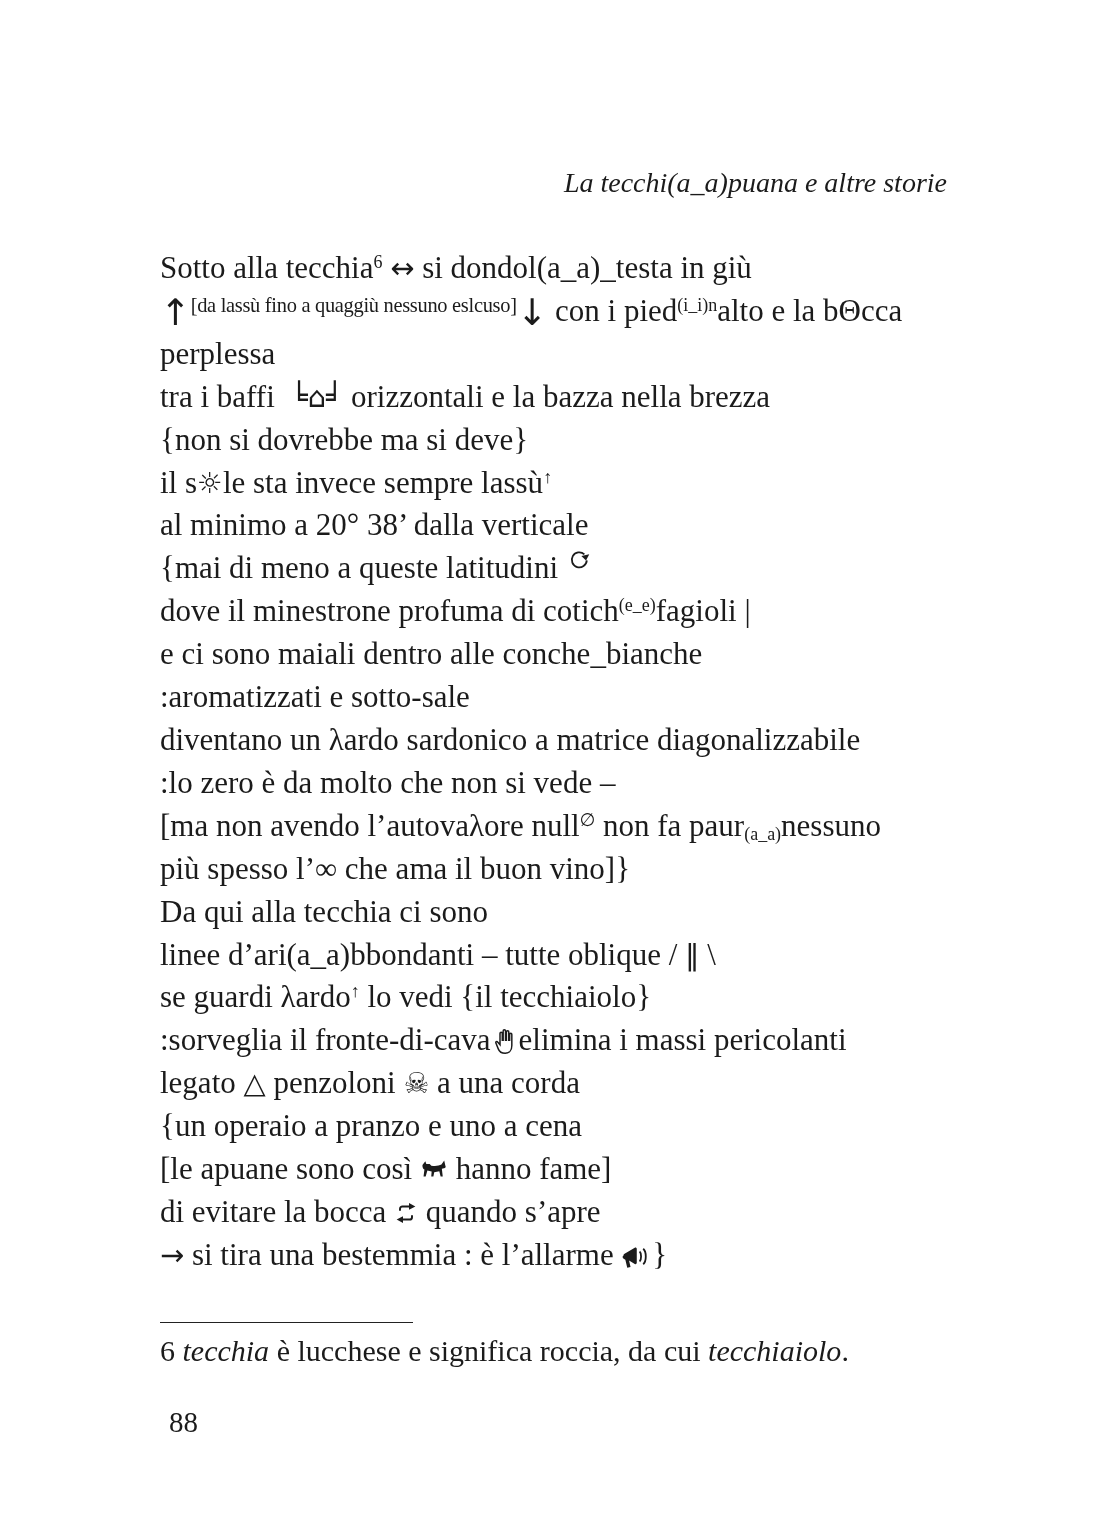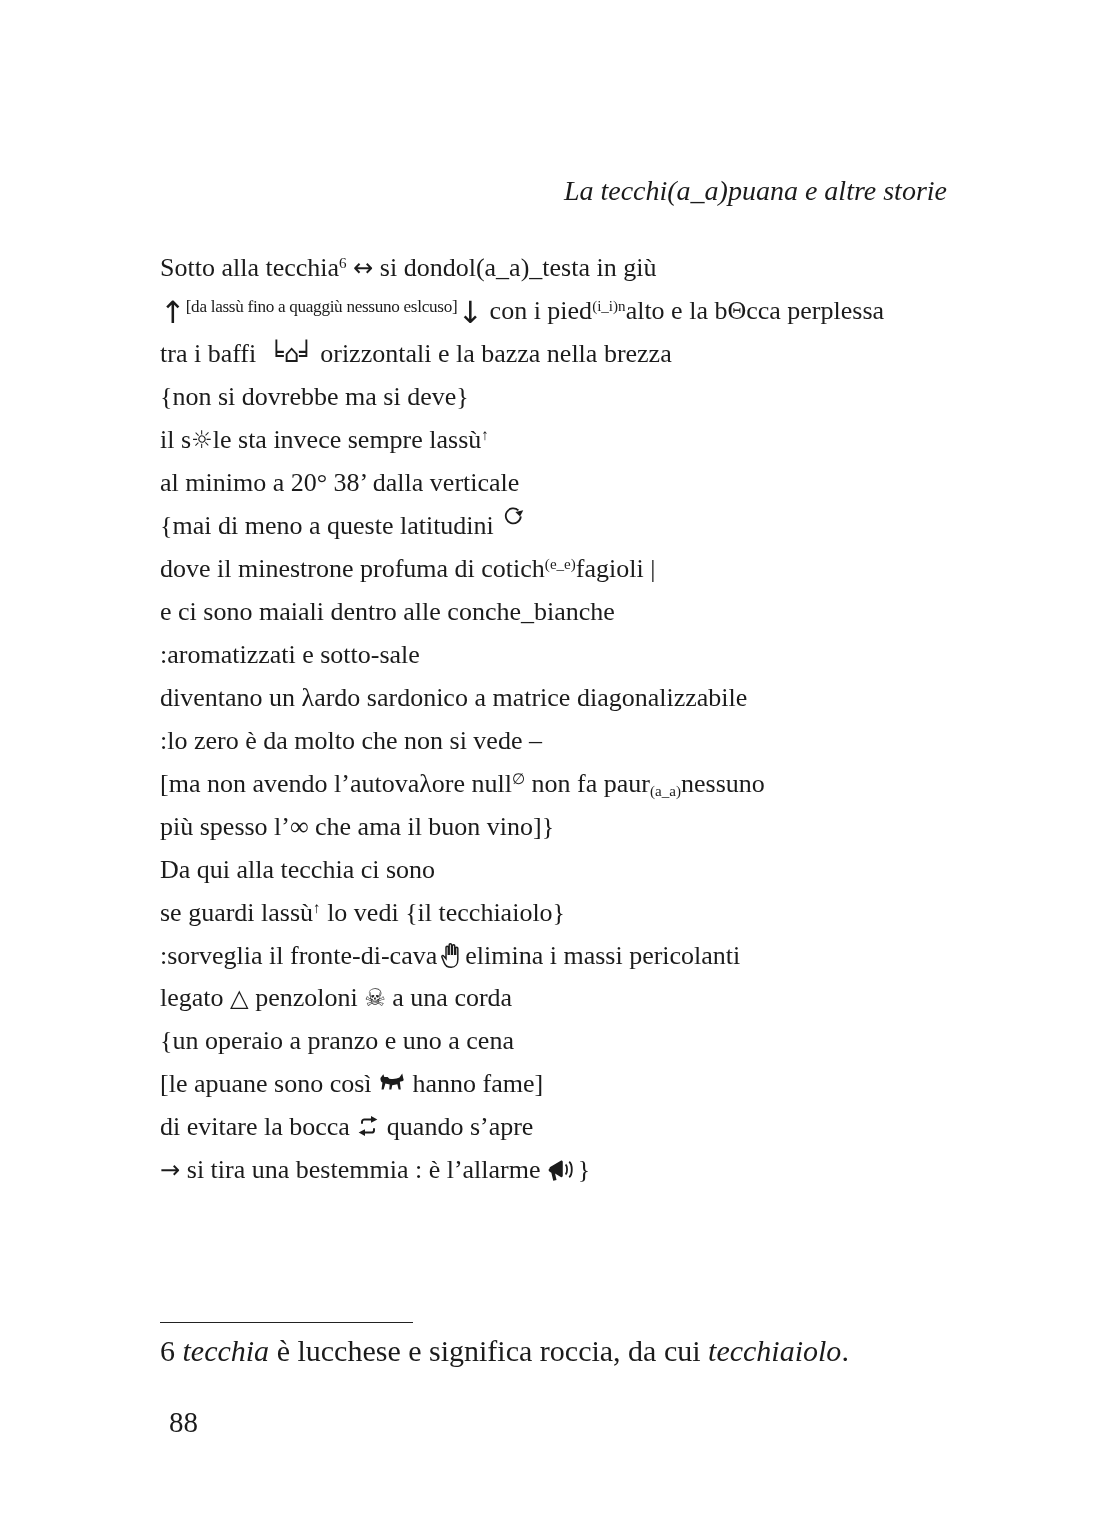--- a/index.html
+++ b/index.html
@@ -7,25 +7,25 @@
     position:relative;
     width:1103px;height:1536px;
     background:#ffffff;
     color:#1b1b1b;
     font-family:"Liberation Serif","DejaVu Serif","DejaVu Sans",serif;
     overflow:hidden;
     margin:0 auto;
   }
   .header{
     position:absolute;left:160px;right:156px;top:166px;
-    text-align:right;font-style:italic;font-size:28px;line-height:34px;margin-top:8px;
+    text-align:right;font-style:italic;font-size:28px;line-height:34px;
   }
   .poem{position:absolute;left:160px;right:156px;top:247px;}
   .line{
-    font-size:26px;line-height:42.9px;
+    font-size:31px;line-height:42.9px;
     white-space:pre-wrap;text-align:left;
   }
   .align-right{text-align:left;}
   .t{}
   .it{font-style:italic;}
   .sym{font-family:"DejaVu Sans","DejaVu Serif",sans-serif;font-size:0.93em;}
   .sup{font-size:0.58em;vertical-align:0.55em;line-height:0;}
   .sub{font-size:0.58em;vertical-align:-0.25em;line-height:0;}
   .small{font-size:0.66em;vertical-align:0.42em;line-height:0;letter-spacing:-0.3px;}
   .arrow{font-family:"DejaVu Sans",sans-serif;font-size:1.18em;line-height:0;vertical-align:-0.12em;}
@@ -67,21 +67,22 @@
             <path d="M20.5 10.5l10.5-2.2-4.3 8.2z" fill="currentColor"></path>
           </svg></span></div>
       <div class="line align-right" data-name="poem-line"><span class="t" data-name="poem-text">dove il minestrone profuma di cotich</span><span class="sup" data-name="superscript">(e_e)</span><span class="t" data-name="poem-text">fagioli |</span></div>
       <div class="line align-right" data-name="poem-line"><span class="t" data-name="poem-text">e ci sono maiali dentro alle conche_bianche</span></div>
       <div class="line align-right" data-name="poem-line"><span class="t" data-name="poem-text">:aromatizzati e sotto-sale</span></div>
       <div class="line align-right" data-name="poem-line"><span class="t" data-name="poem-text">diventano un λardo sardonico a matrice diagonalizzabile</span></div>
       <div class="line align-right" data-name="poem-line"><span class="t" data-name="poem-text">:lo zero è da molto che non si vede –</span></div>
       <div class="line align-right" data-name="poem-line"><span class="t" data-name="poem-text">[ma non avendo l’autovaλore null</span><span class="sup" data-name="superscript">∅</span><span class="t" data-name="poem-text"> non fa paur</span><span class="sub" data-name="subscript">(a_a)</span><span class="t" data-name="poem-text">nessuno</span></div>
       <div class="line align-right" data-name="poem-line"><span class="t" data-name="poem-text">più spesso l’∞ che ama il buon vino]}</span></div>
       <div class="line" data-name="poem-line"><span class="t" data-name="poem-text">Da qui alla tecchia ci sono</span></div>
-      <div class="line" data-name="poem-line"><span class="t" data-name="poem-text">se guardi lassù</span><span data-name="small-up-arrow-icon" class="sup">↑</span><span class="t" data-name="poem-text"> lo vedi {il tecchiaiolo}</span></div>
+      <div class="line" data-name="poem-line"><span class="t" data-name="poem-text">linee d’ari(a_a)bbondanti – tutte oblique / </span><span data-name="double-vertical-bar-icon" class="sym">‖</span><span class="t" data-name="poem-text"> \</span></div>
+      <div class="line" data-name="poem-line"><span class="t" data-name="poem-text">se guardi λardo</span><span data-name="small-up-arrow-icon" class="sup">↑</span><span class="t" data-name="poem-text"> lo vedi {il tecchiaiolo}</span></div>
       <div class="line" data-name="poem-line"><span class="t" data-name="poem-text">:sorveglia il fronte-di-cava</span><span class="icon" data-name="hand-icon"><svg viewBox="0 0 32 32">
             <path d="M16.2 30c-4.4 0-6.9-2.4-7.9-5l-2.7-6.7c-.5-1.3 1.1-2.3 2-1.2l2.7 3.1V7.4c0-1.9 2.6-1.9 2.6 0v7.8h1V4.5c0-1.9 2.7-1.9 2.7 0v10.7h1V5.7c0-1.9 2.7-1.9 2.7 0v9.5h1V8.5c0-1.8 2.5-1.8 2.5 0V21c0 5.4-3 9-7.6 9z" fill="#ffffff" stroke="currentColor" stroke-width="1.7"></path>
           </svg></span><span class="t" data-name="poem-text">elimina i massi pericolanti</span></div>
       <div class="line" data-name="poem-line"><span class="t" data-name="poem-text">legato </span><span data-name="triangle-icon" class="sym">△</span><span class="t" data-name="poem-text"> penzoloni </span><span data-name="skull-icon" class="sym">☠</span><span class="t" data-name="poem-text"> a una corda</span></div>
       <div class="line align-right" data-name="poem-line"><span class="t" data-name="poem-text">{un operaio a pranzo e uno a cena</span></div>
       <div class="line align-right" data-name="poem-line"><span class="t" data-name="poem-text">[le apuane sono così </span><span class="icon" data-name="dog-icon"><svg viewBox="0 0 34 28">
             <path d="M3 8.5L6.5 4l1.2 3.2h4.1l2 2.1c4.2 1 9.3.4 12.3-1.3L29.5 3l1.3 6c.9 1.2.5 3-1.6 3.6l-2.6.6 1.1 9.3h-2.6l-1.6-6.3-6.2 1-1 5.3h-2.6l.5-6.2-5.2-1-2.1 7.2H4.3l1.1-8.4C3.6 13.3 2.8 11 3 8.5z" fill="currentColor"></path>
           </svg></span><span class="t" data-name="poem-text"> hanno fame]</span></div>
       <div class="line align-right" data-name="poem-line"><span class="t" data-name="poem-text">di evitare la bocca </span><span class="icon" data-name="loop-arrows-icon"><svg viewBox="0 0 32 32">
             <path d="M8 13v-2.5C8 8.6 9.3 7.3 11.2 7.3H22" fill="none" stroke="currentColor" stroke-width="2.6"></path>

